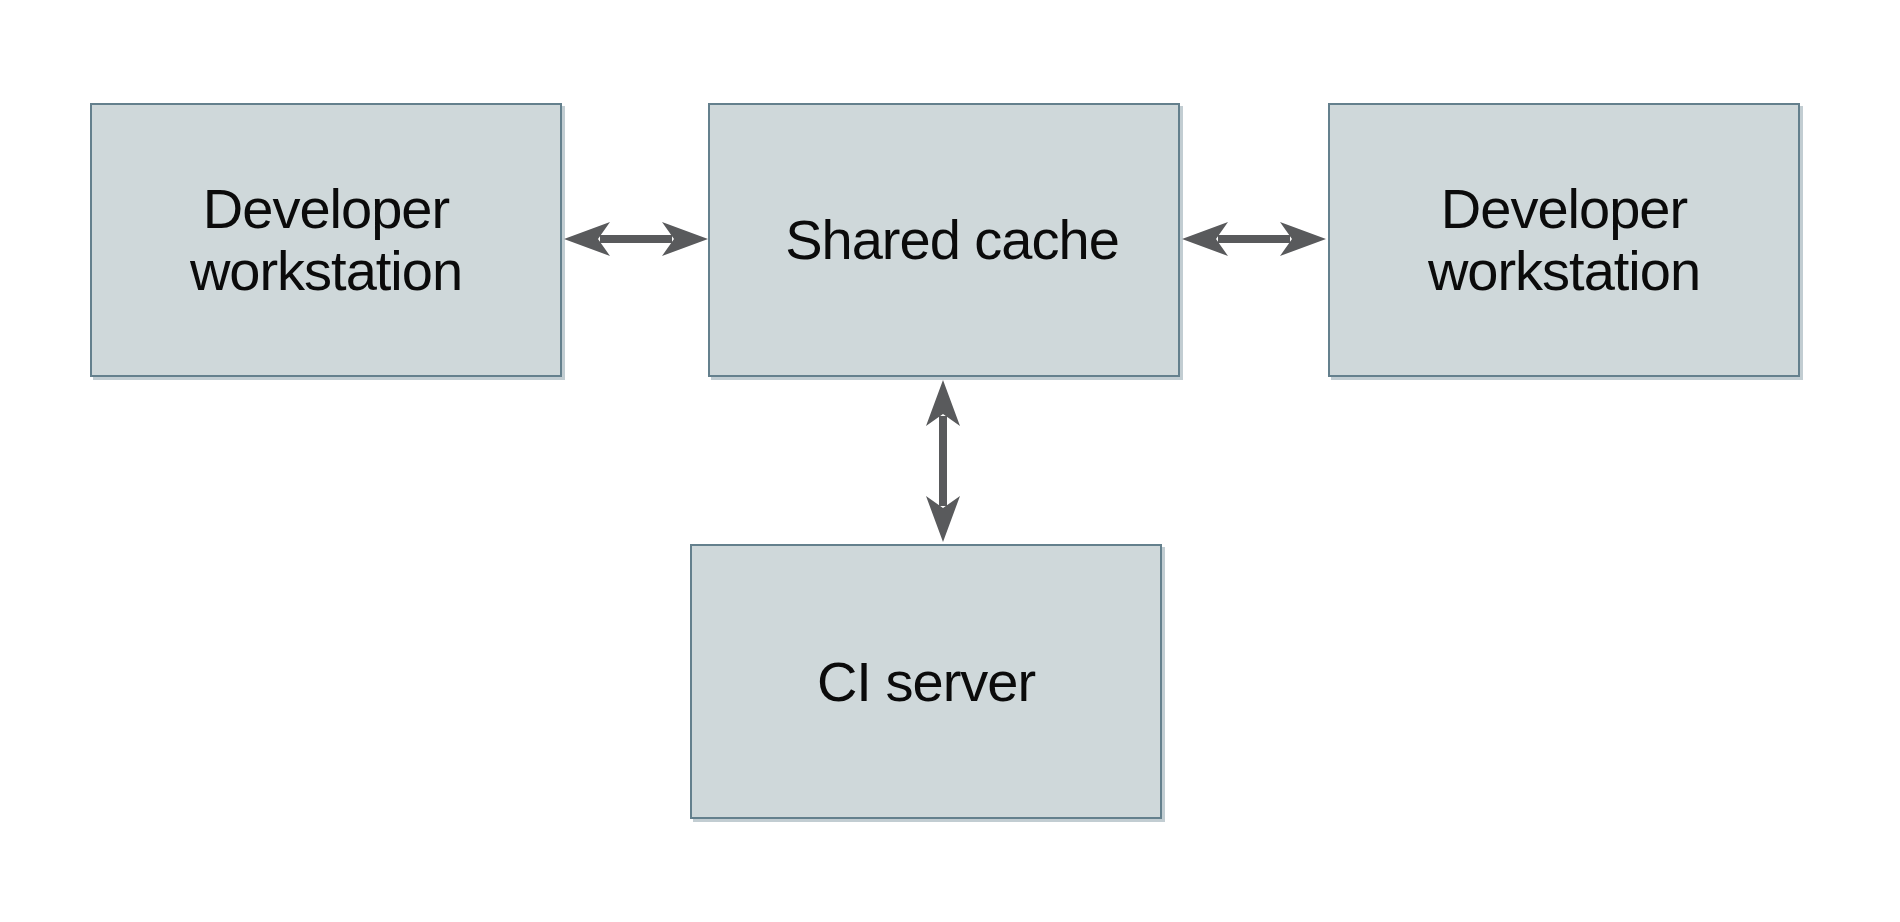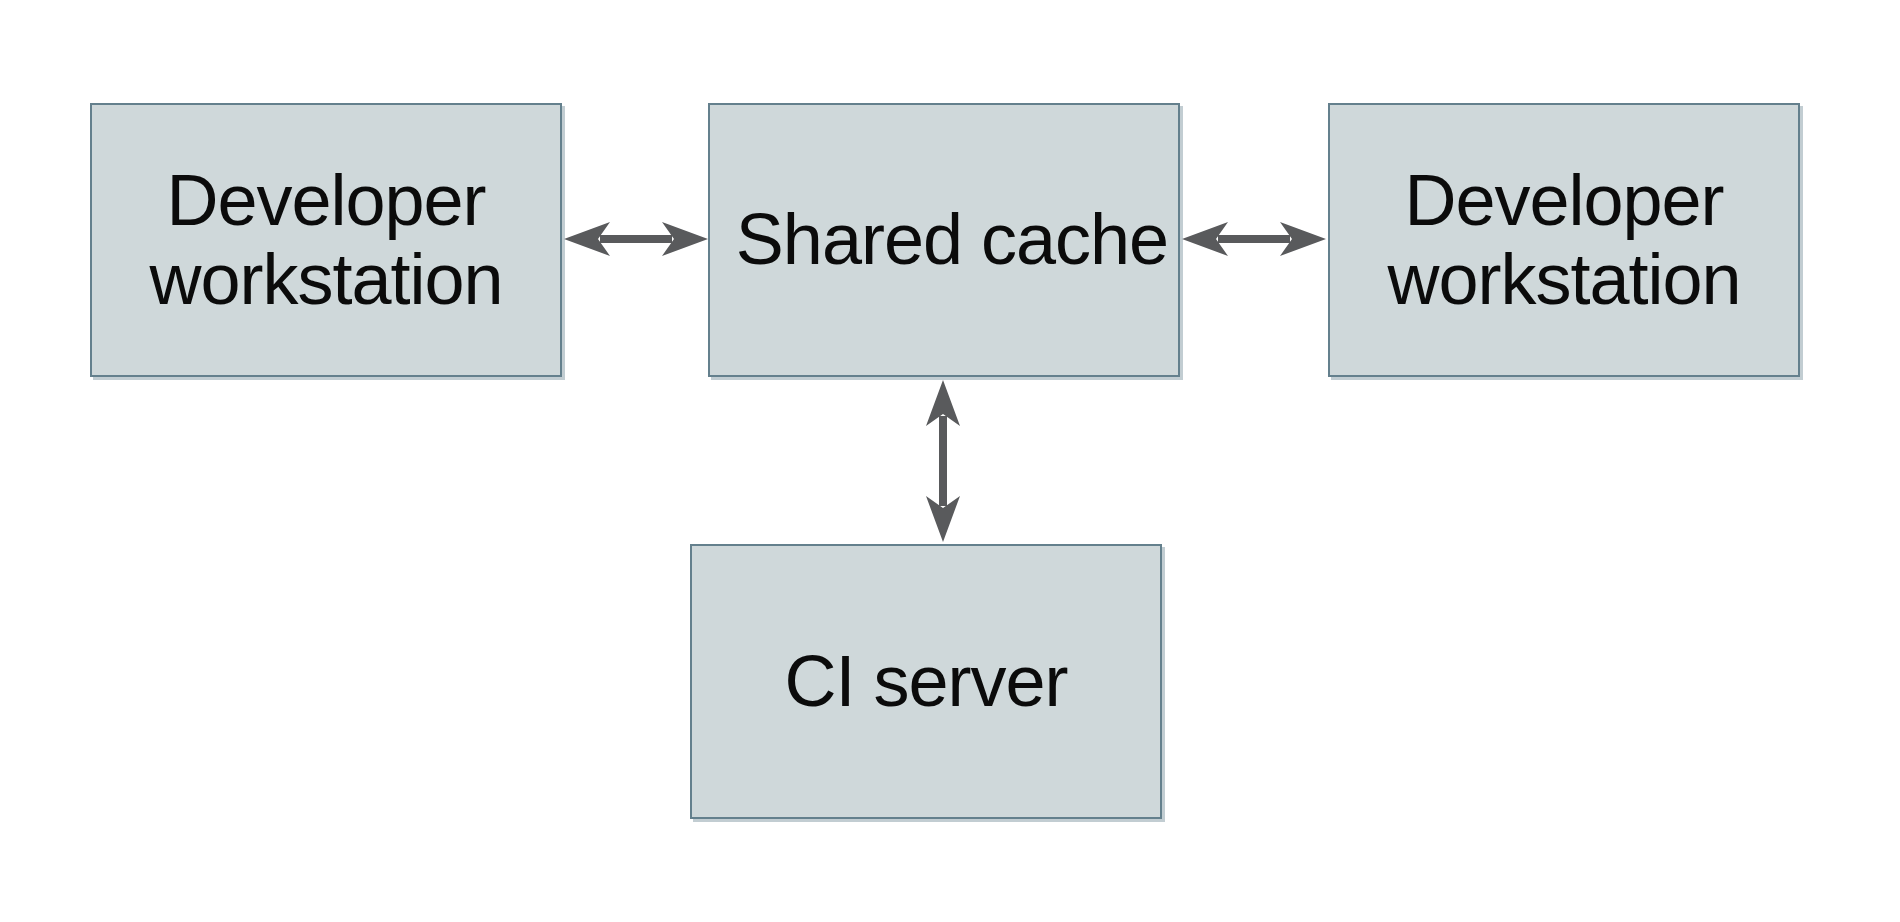--- a/index.html
+++ b/index.html
@@ -45,21 +45,21 @@
     height: 274px;
     background: var(--node-fill);
     border: 2px solid var(--node-border);
     box-shadow: 3px 3px 0 rgba(120, 144, 156, 0.45);
     display: flex;
     align-items: center;
     justify-content: center;
     text-align: center;
   }
   .node-label {
-    font-size: 72px;
+    font-size: 56px;
     line-height: 1.1;
     letter-spacing: -1px;
     color: var(--text-color);
     white-space: pre-line;
   }
   .node-dev-left   { left: 90px;   top: 103px; }
   .node-cache      { left: 708px;  top: 103px; padding-left: 16px; }
   .node-dev-right  { left: 1328px; top: 103px; }
   .node-ci         { left: 690px;  top: 544px; height: 275px; }
 </style>

